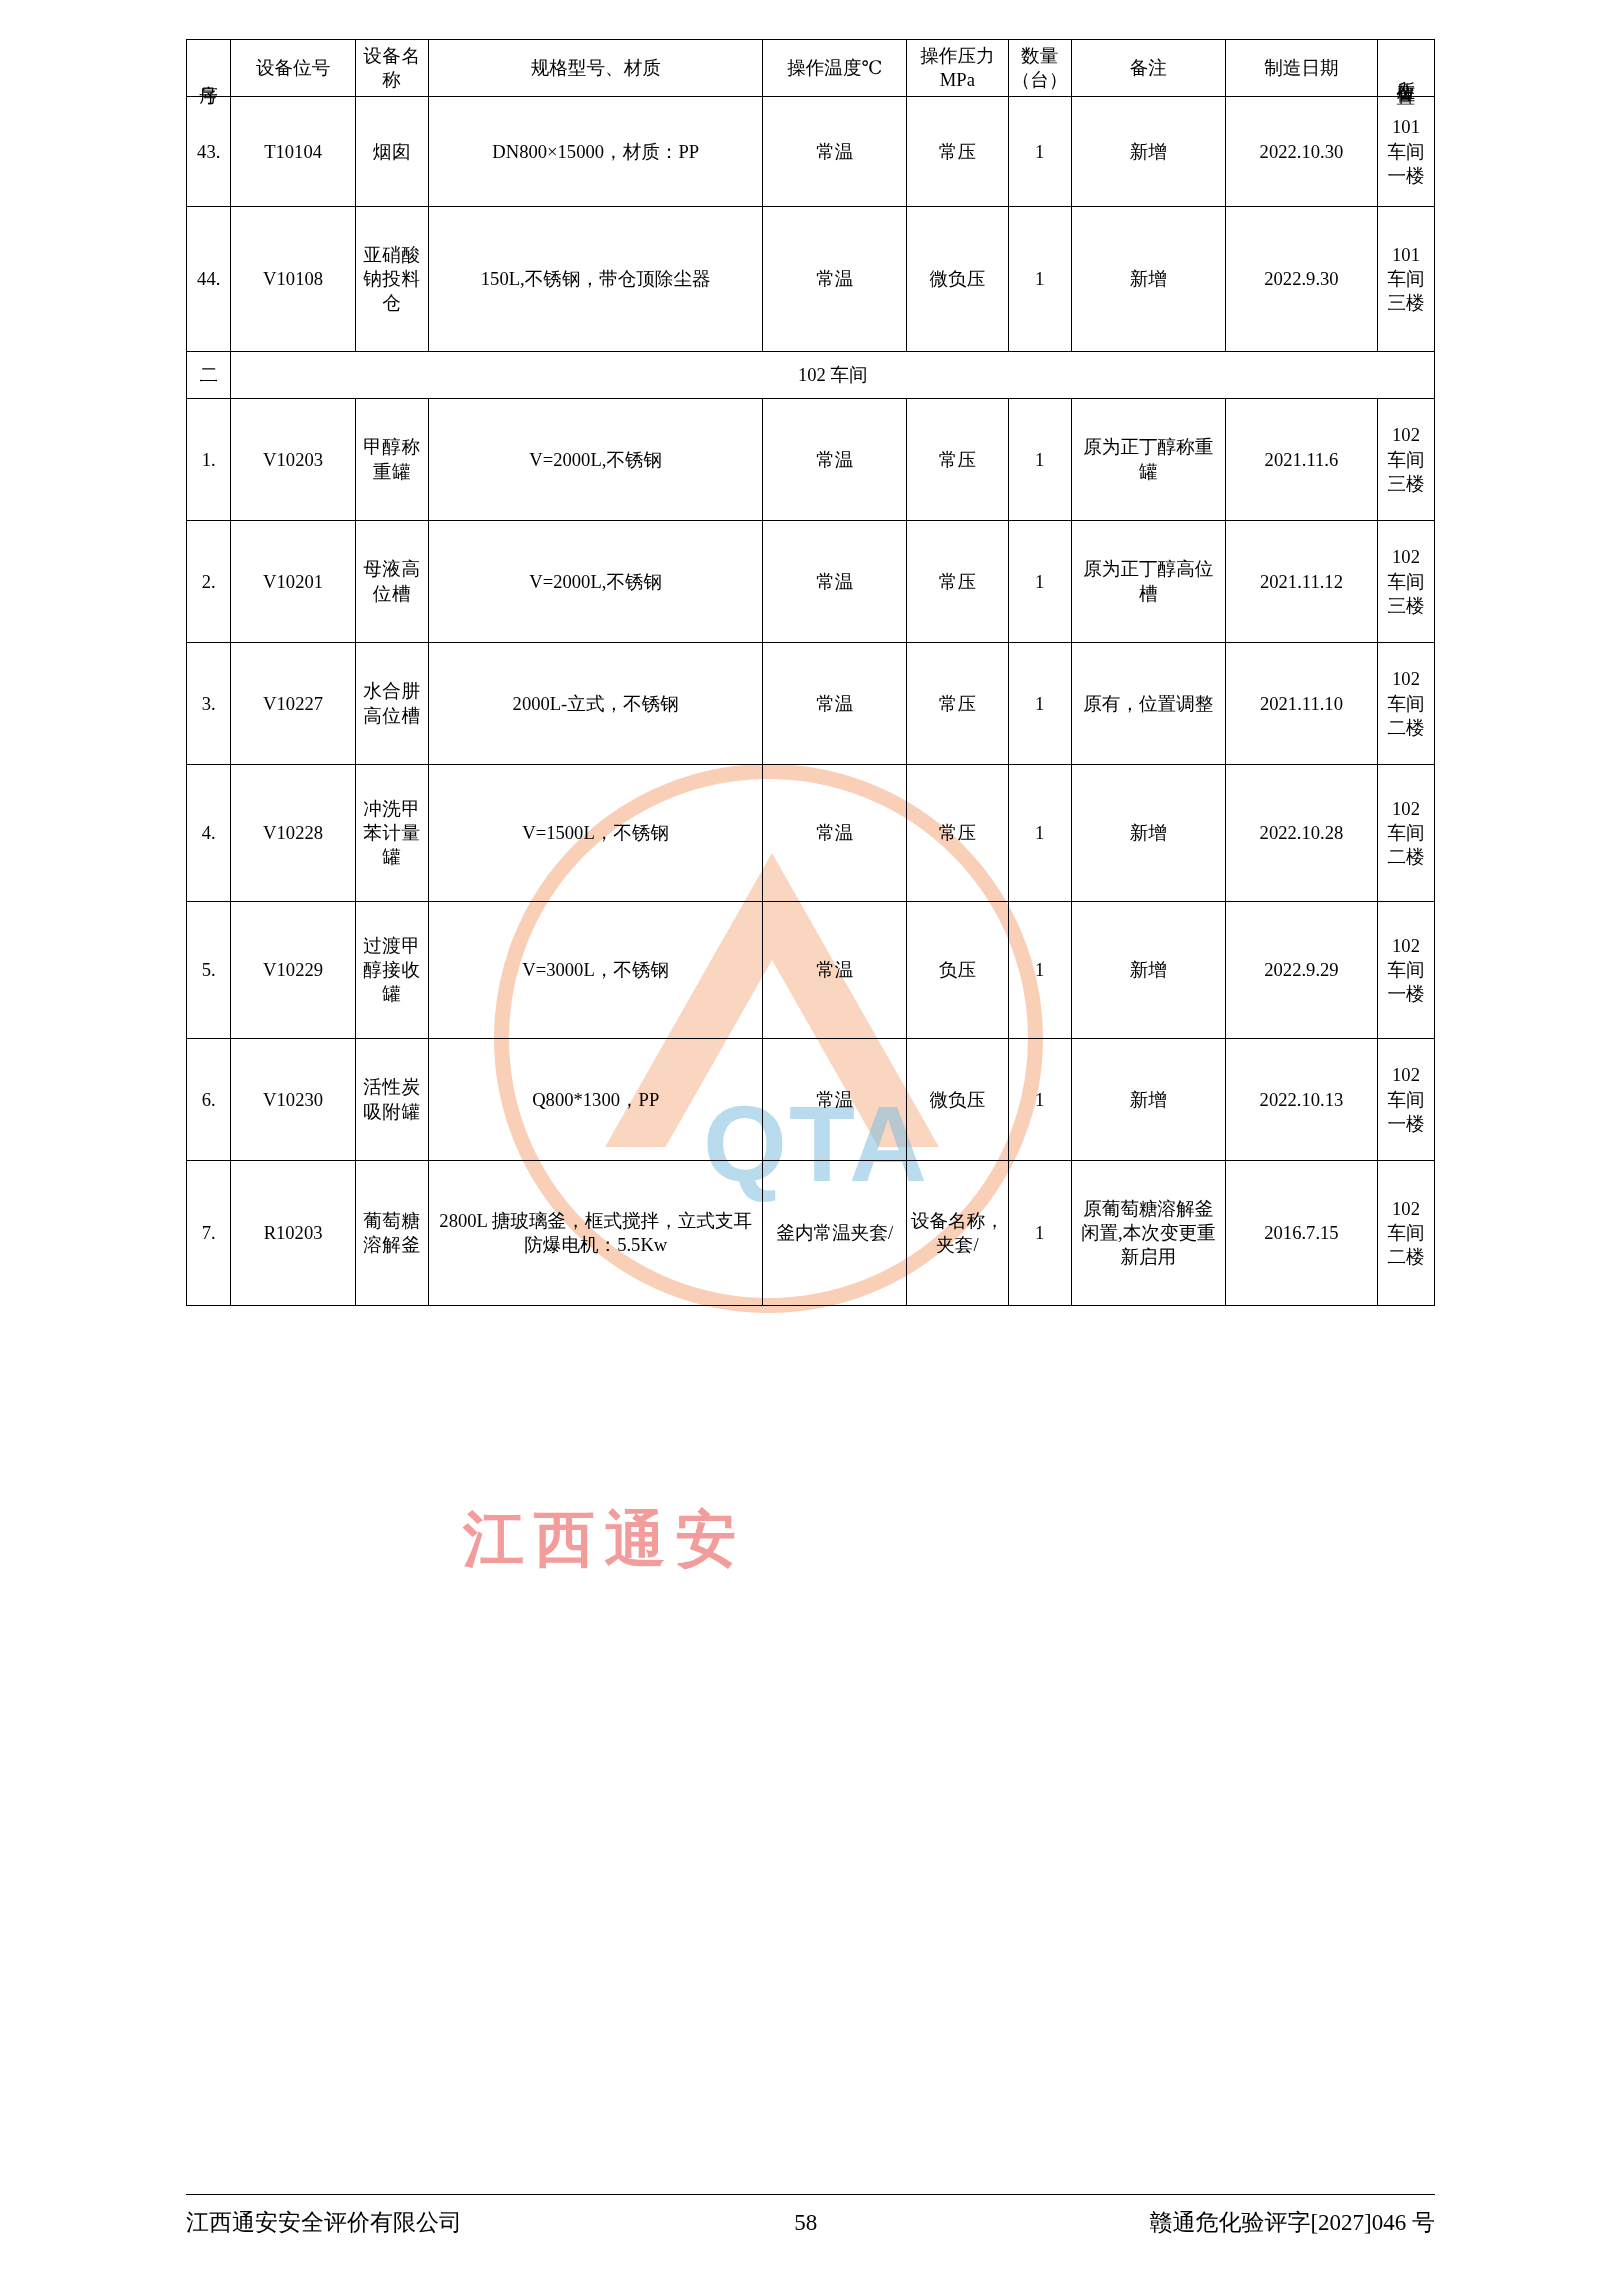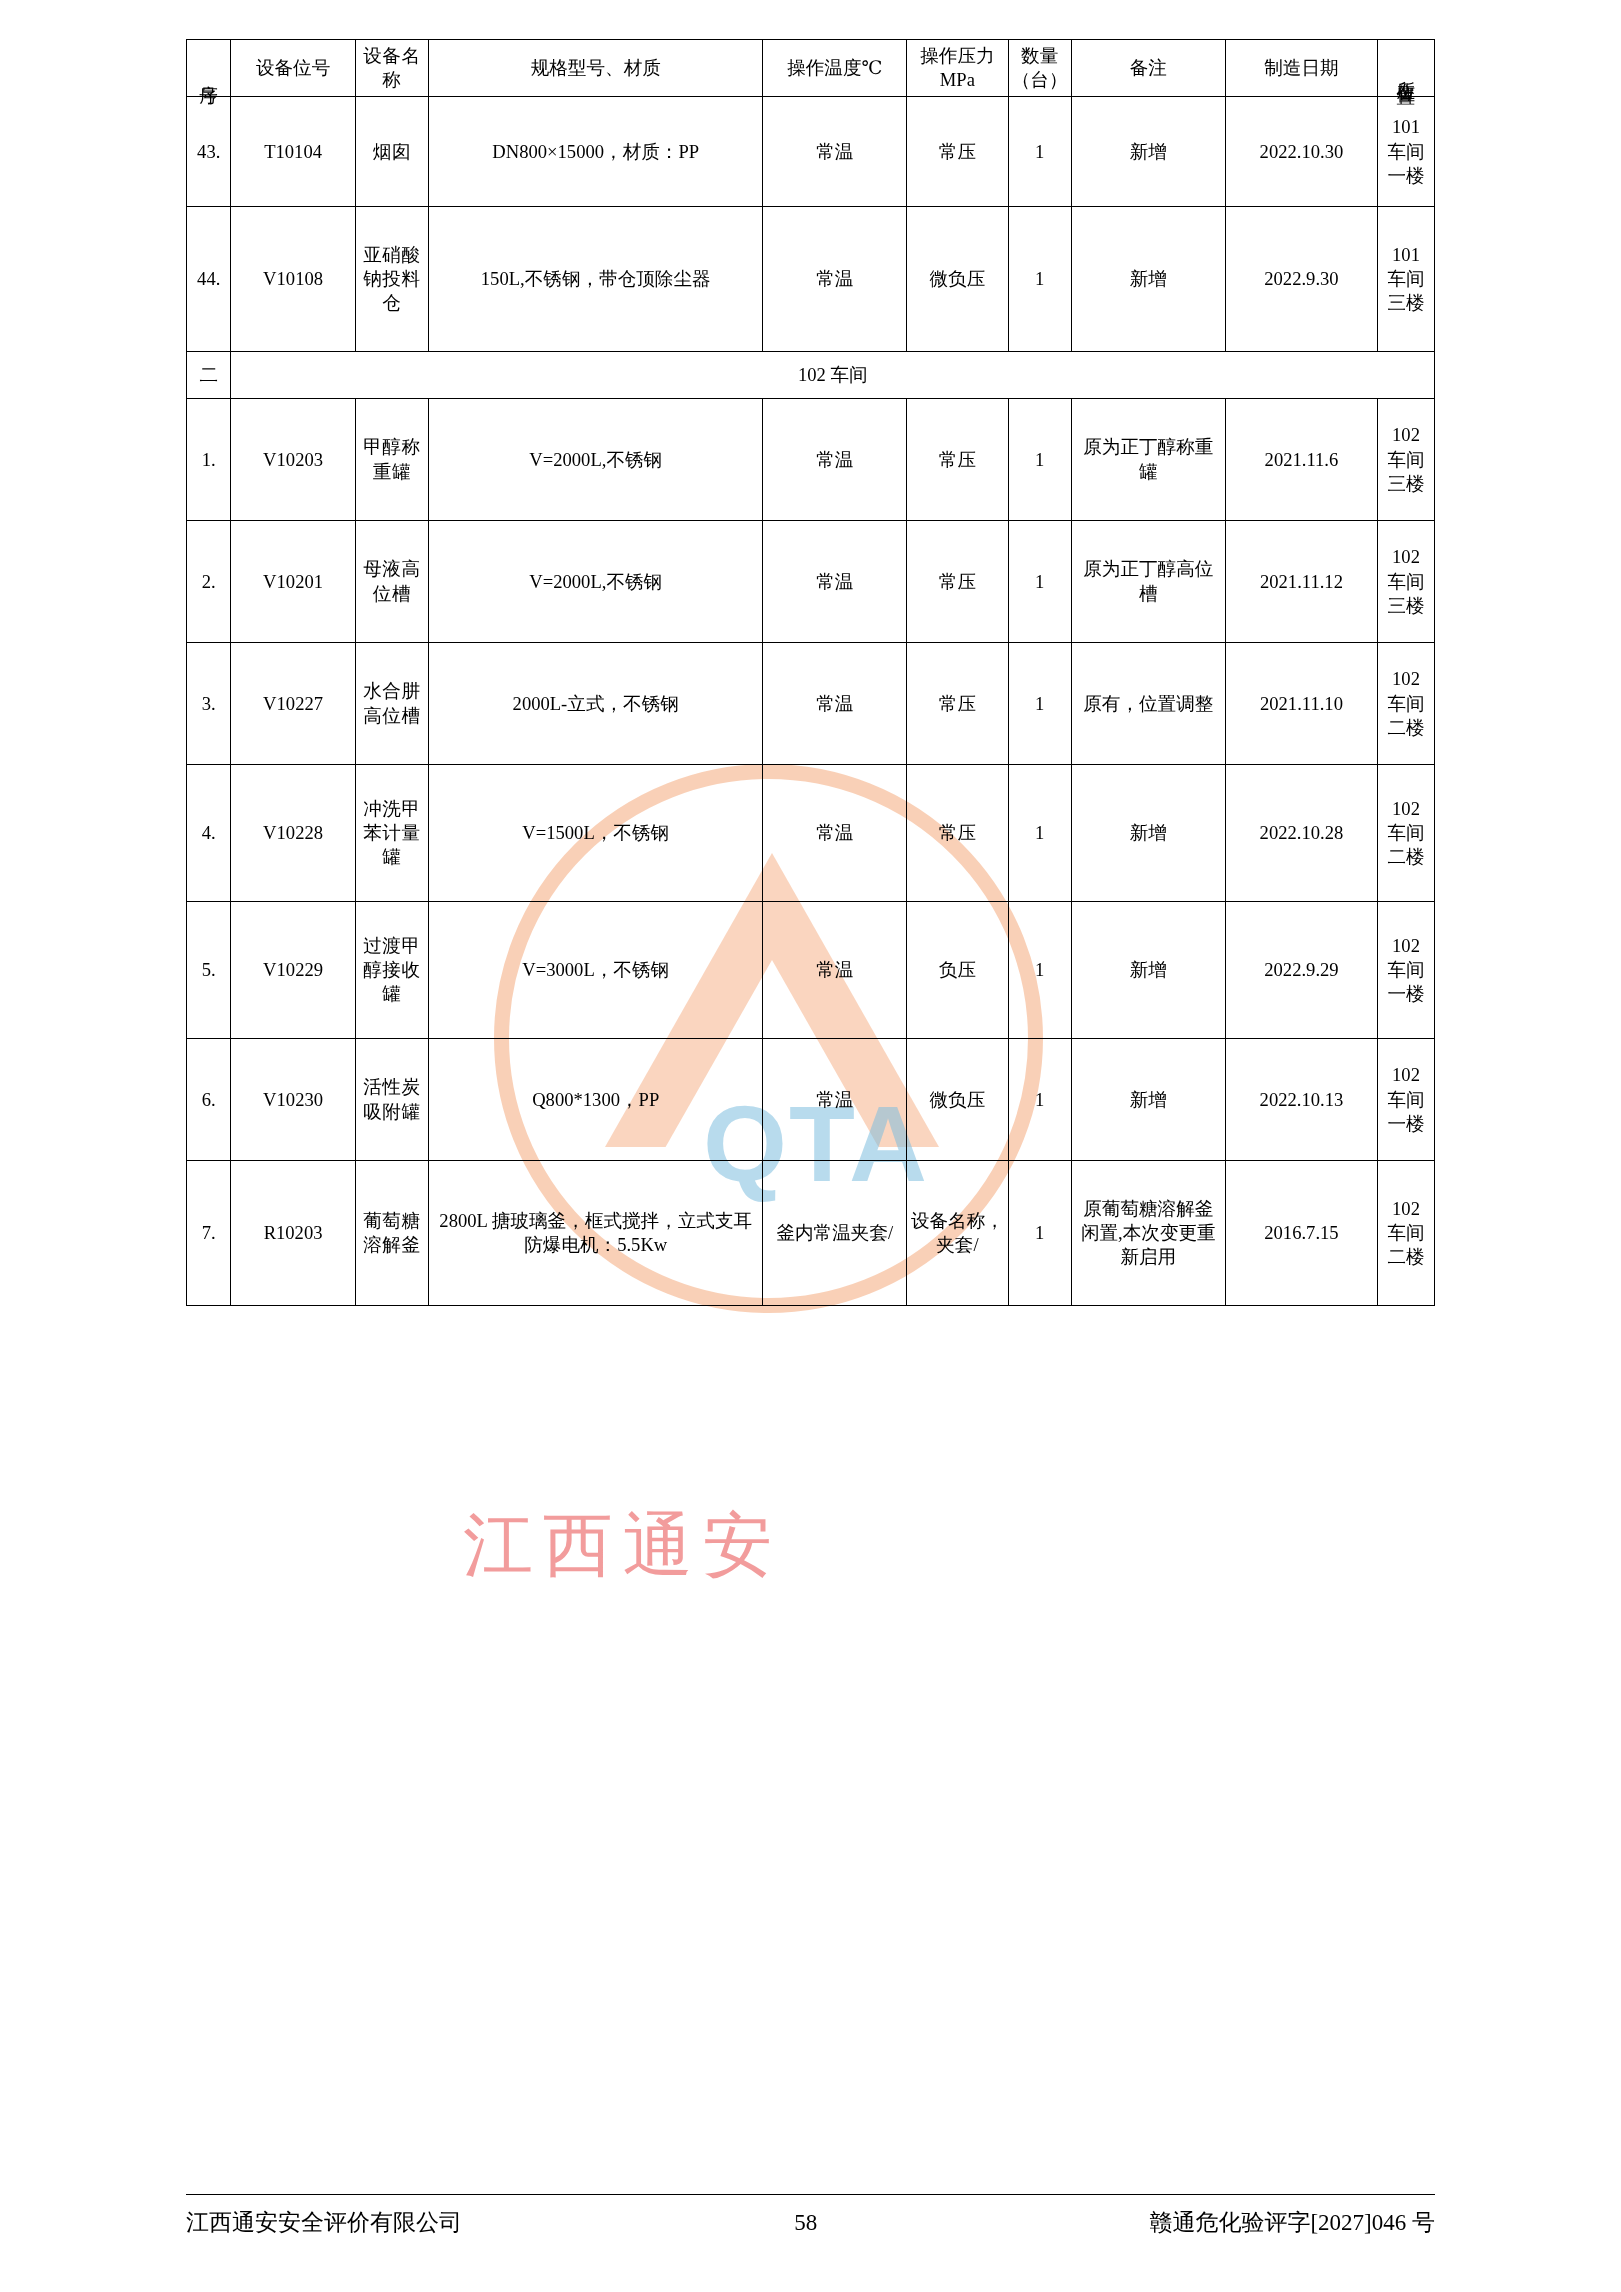--- a/index.html
+++ b/index.html
@@ -84,22 +84,22 @@
     line-height: 0.95;
     color: rgba(126, 190, 222, 0.55);
     font-family: "Liberation Sans", sans-serif;
     font-weight: bold;
     letter-spacing: 2px;
   }
   .wm-text {
     position: absolute;
     left: 446px;
     top: 1460px;
-    font-size: 70px;
-    font-weight: normal;
+    font-size: 61px;
+    font-weight: bold;
     color: rgba(232, 74, 74, 0.55);
     letter-spacing: 9.8px;
     white-space: nowrap;
   }
 
   
   .table-wrap {
     margin-top: 39px;
     position: relative;
     z-index: 10;

